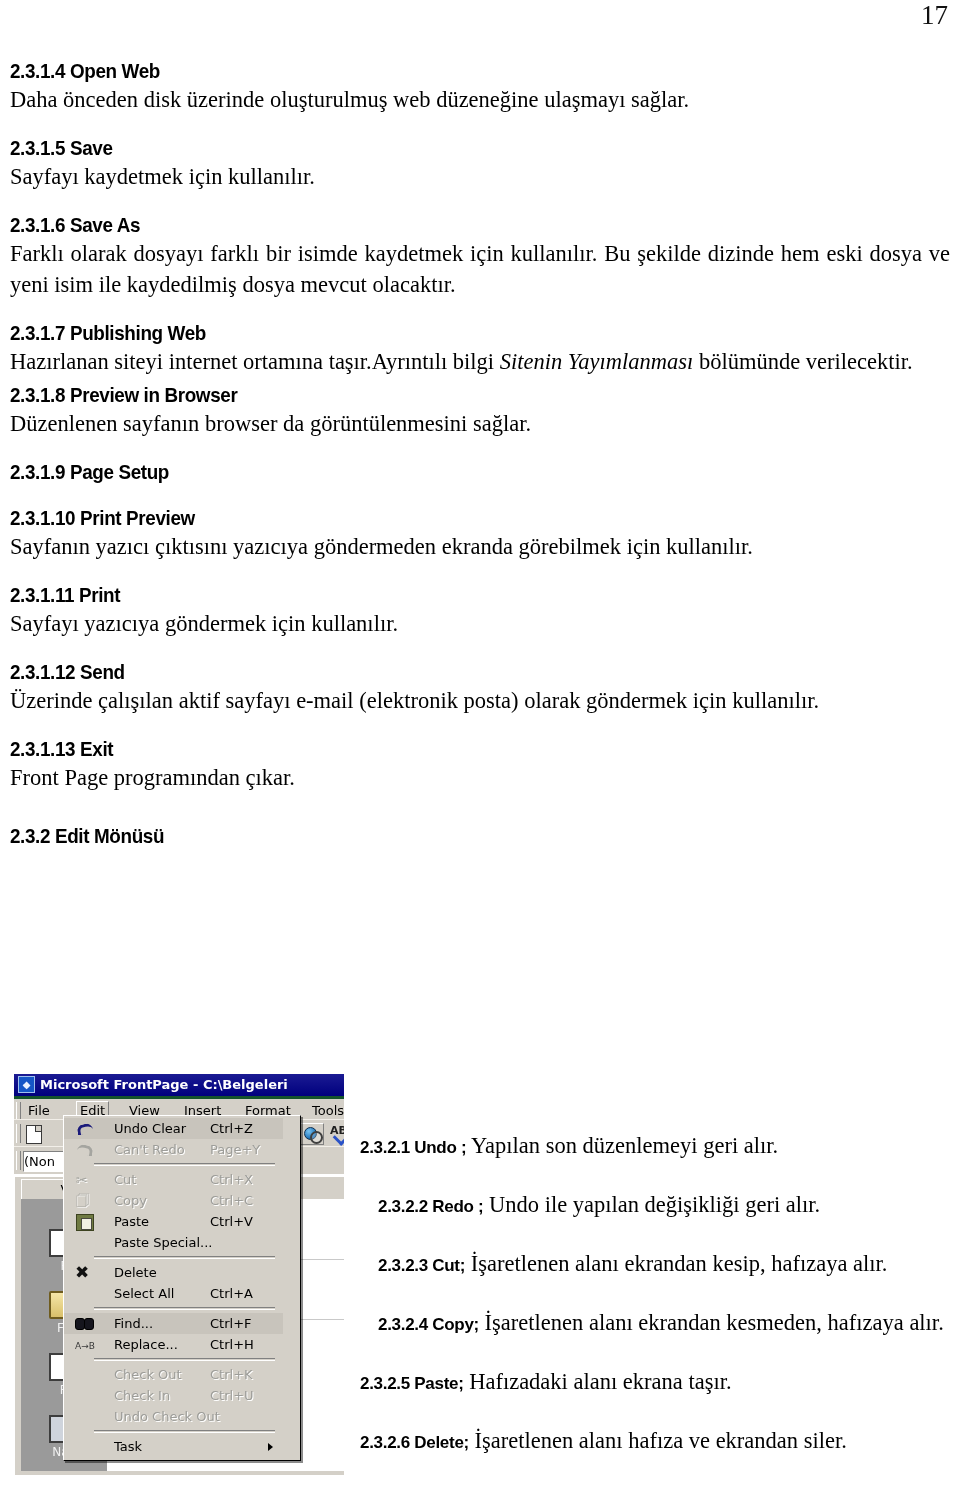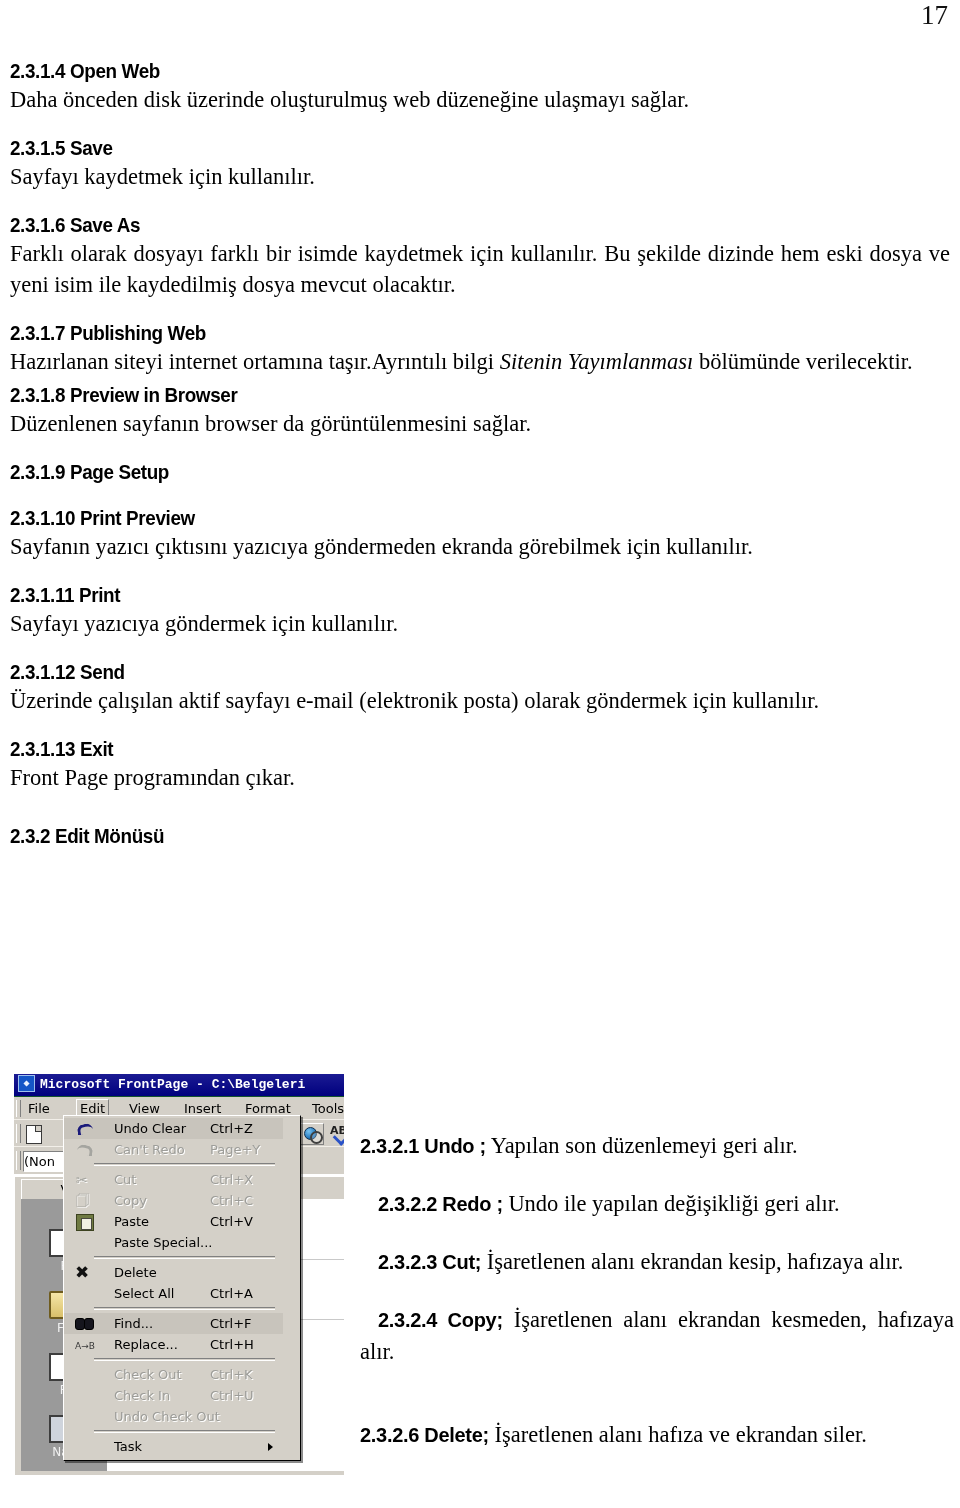--- a/index.html
+++ b/index.html
@@ -76,41 +76,40 @@
     position: absolute;
     left: 8px; top: 8px;
     width: 330px; height: 22px;
     background: linear-gradient(to bottom,#1b1b93 0%, #00007e 100%);
     color: #ffffff;
     font-size: 13px;
     font-weight: bold;
     line-height: 22px;
     white-space: nowrap;
     overflow: hidden;
-    font-family: Liberation Mono, monospace;
   }
   .fp-title .tl-icon {
     display: inline-block;
     width: 15px; height: 15px;
     background: #1556c7;
     border: 1px solid #9fc0ee;
     color: #eaf2ff;
     font-size: 10px;
     line-height: 15px;
     text-align: center;
     vertical-align: middle;
     margin: 0 5px 3px 4px;
     font-weight: bold;
   }
   .fp-menubar {
     position: absolute;
     left: 8px; top: 30px;
     width: 336px; height: 23px;
     background: #d4d0c8;
-    border-top: 1px solid #14532d;
+    border-top: 3px solid #14532d;
   }
   .fp-menubar .grip {
     position: absolute; left: 2px; top: 3px;
     width: 3px; height: 17px;
     border-left: 1px solid #ffffff;
     border-right: 1px solid #808080;
   }
   .fp-menubar .mi {
     position: absolute;
     top: 3px;
@@ -379,21 +378,21 @@
   .rightcol p {
     margin: 0;
     font-family: "Liberation Serif", "DejaVu Serif", serif;
     font-size: 22.5px;
     line-height: 31px;
     text-align: justify;
   }
   .rightcol .lead {
     font-family: "Liberation Sans", "DejaVu Sans", sans-serif;
     font-weight: bold;
-    font-size: 20px;
+    font-size: 17px;
     letter-spacing: -0.3px;
   }
   .r-gap { height: 26px; }
   .r-indent { text-indent: 18px; }
 </style>
 </head>
 <body>
 
 <div class="page">
 
@@ -604,19 +603,20 @@
 
     <p class="r-indent"><span class="lead">2.3.2.2  Redo ;</span><span> Undo ile yapılan değişikliği geri alır.</span></p>
     <div class="r-gap"></div>
 
     <p class="r-indent"><span class="lead">2.3.2.3    Cut;</span><span> İşaretlenen alanı ekrandan kesip, hafızaya alır.</span></p>
     <div class="r-gap"></div>
 
     <p class="r-indent"><span class="lead">2.3.2.4    Copy;</span><span> İşaretlenen alanı ekrandan kesmeden, hafızaya alır.</span></p>
     <div class="r-gap"></div>
 
+    <p><span class="lead">2.3.2.5 Paste;</span><span> Hafızadaki alanı ekrana taşır.</span></p>
     <div class="r-gap"></div>
 
     <p><span class="lead">2.3.2.6  Delete;</span><span> İşaretlenen alanı hafıza ve ekrandan siler.</span></p>
 
   </div>
 
 </div>
 
 </body></html>

